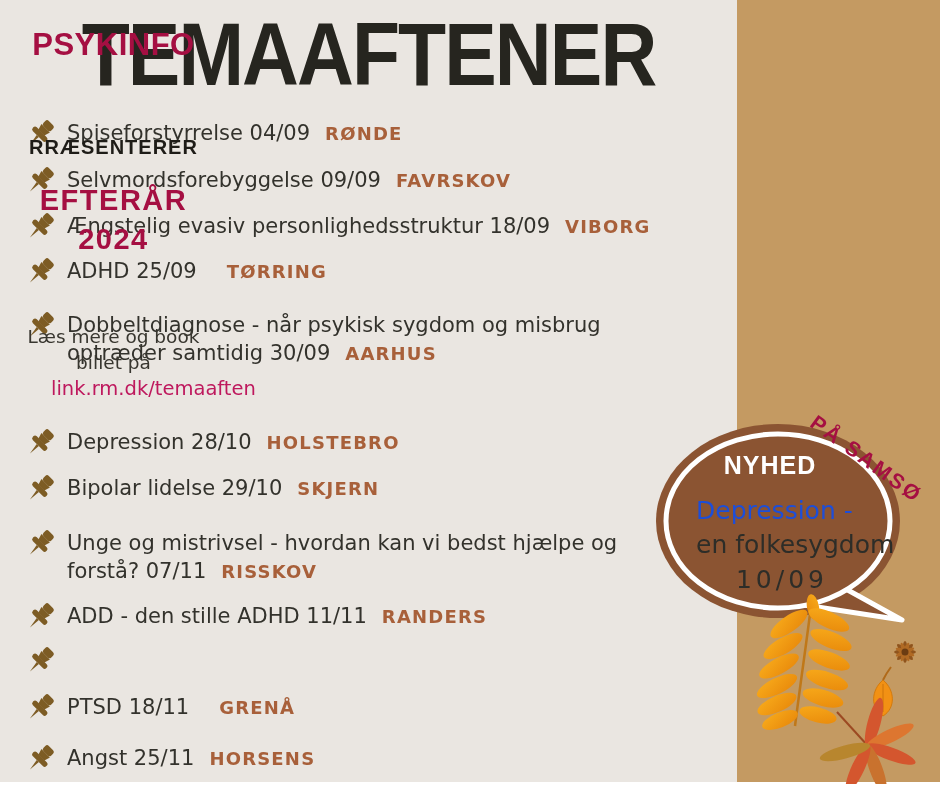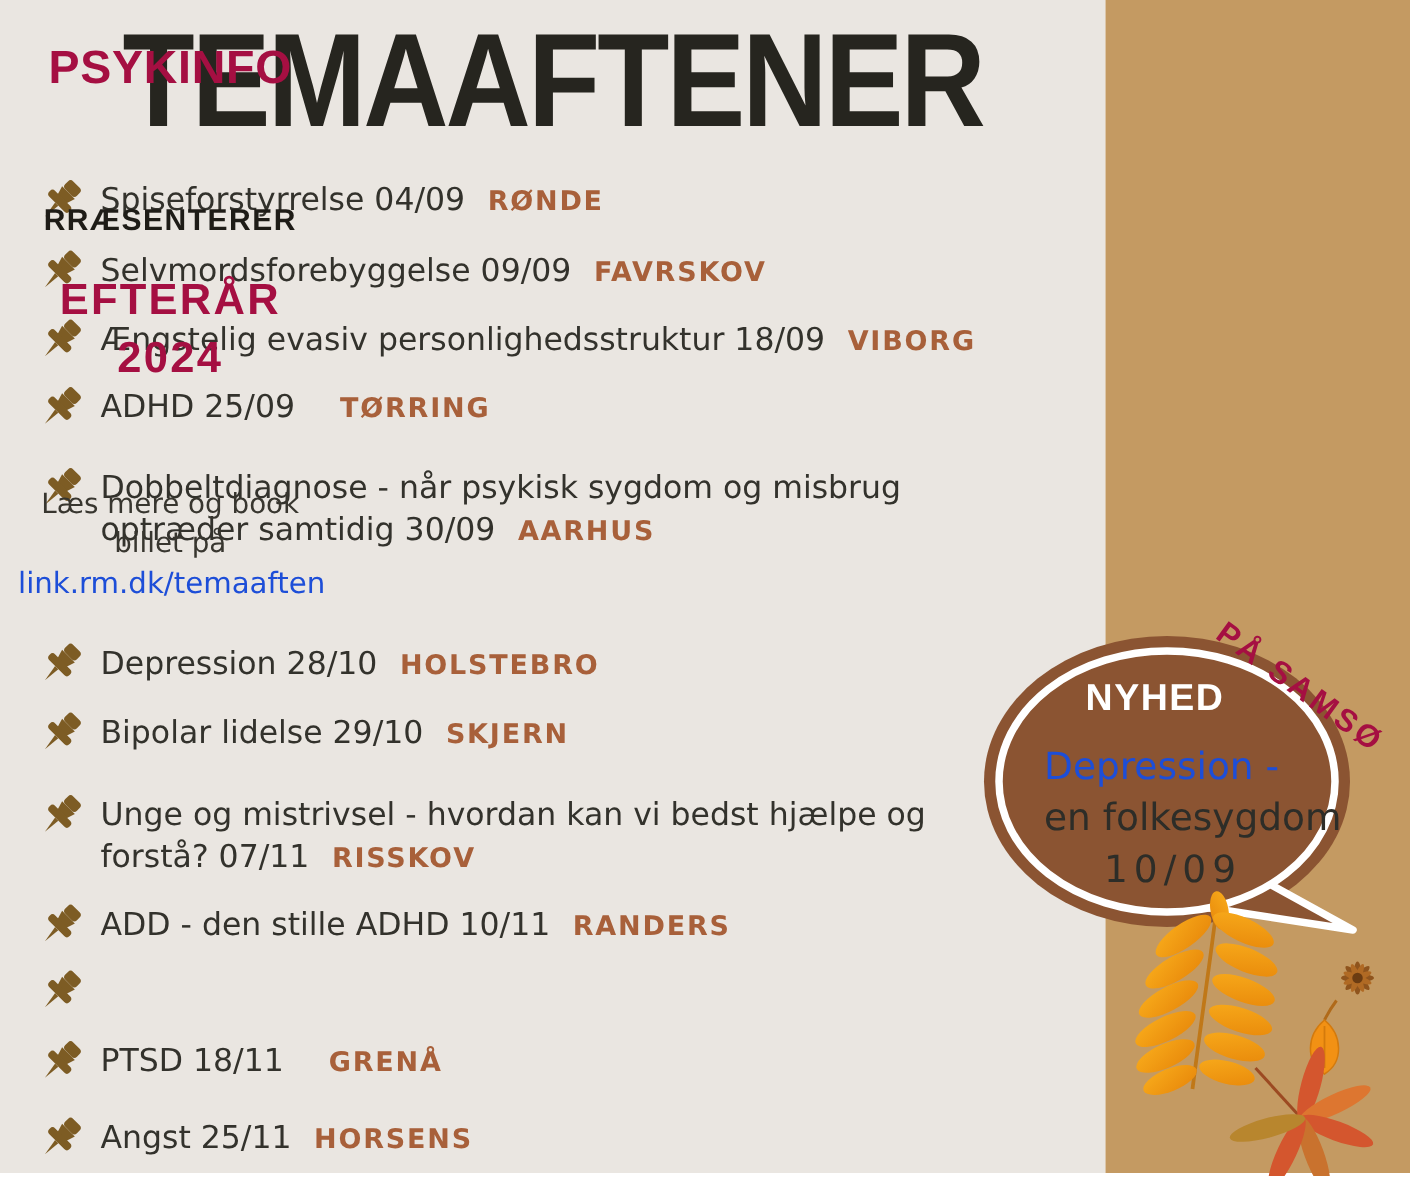--- a/index.html
+++ b/index.html
@@ -77,22 +77,23 @@
     font-family:"Liberation Sans", sans-serif;
     font-weight:bold;font-size:29px;line-height:39px;
     letter-spacing:1.5px;color:#a50f42;
   }
   .info{
     top:324px;
     font-size:18.5px;line-height:26px;color:#38362f;
   }
   .booklink{
     top:377px;
-    font-size:19.5px;color:#1d4ed8;
+    font-size:19.5px;color:#be185d;
     white-space:nowrap;
+    margin-left:39px;
   }
   
   .bubble{position:absolute;left:650px;top:418px;width:270px;height:212px;}
   .bubble svg{position:absolute;left:0;top:0;width:270px;height:212px;}
   .bubble-badge{
     position:absolute;left:55px;top:33px;width:130px;text-align:center;
     font-family:"Liberation Sans", sans-serif;
     font-weight:bold;font-size:25px;color:#ffffff;letter-spacing:1px;
   }
   .bubble-rot{
@@ -196,21 +197,21 @@
         </svg>
       </span>
     <p class="etext"><span>Unge og mistrivsel - hvordan kan vi bedst hjælpe og forstå? 07/11</span><span class="eloc">RISSKOV</span></p>
   </div>
   <div class="event e10">
     <span class="pin">
         <svg>
           <use href="#pin"></use>
         </svg>
       </span>
-    <p class="etext"><span>ADD - den stille ADHD 10/11</span><span class="eloc">RANDERS</span></p>
+    <p class="etext"><span>ADD - den stille ADHD 11/11</span><span class="eloc">RANDERS</span></p>
   </div>
   <div class="event e11">
     <span class="pin">
         <svg>
           <use href="#pin"></use>
         </svg>
       </span>
   </div>
   <div class="event e12">
     <span class="pin">

